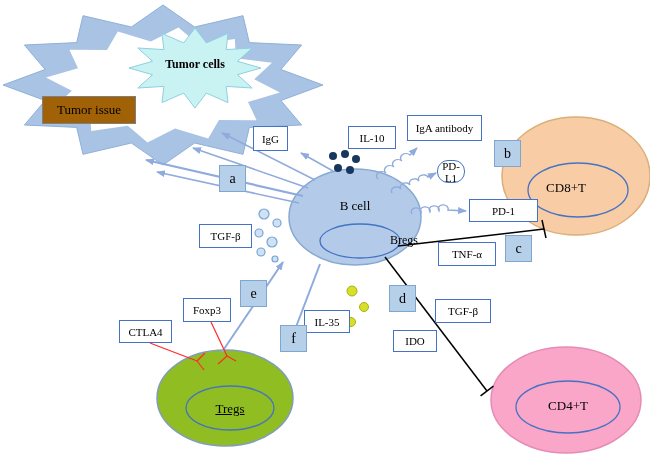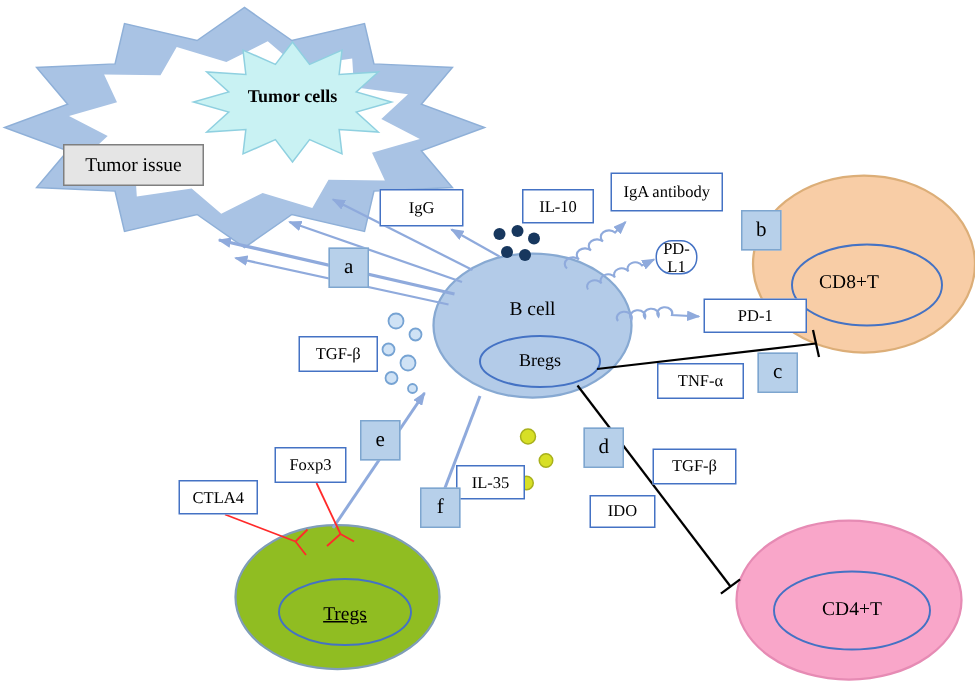--- a/index.html
+++ b/index.html
@@ -1,19 +1,19 @@
 <!DOCTYPE html>
 <html><head>
 <meta charset="utf-8">
 <style>
   html,body{margin:0;padding:0;background:#fff;font-family:"Liberation Serif","DejaVu Serif",serif;}
   .canvas{position:relative;width:650px;height:459px;background:#fff;overflow:hidden;}
   .canvas svg{position:absolute;left:0;top:0;}
   .mbox{position:absolute;background:#fff;border:1px solid #4472c4;display:flex;align-items:center;justify-content:center;font-size:11px;color:#000;box-sizing:border-box;text-align:center;}
-  .tbox{position:absolute;background:#e5e5e5;border:1px solid #7f7f7f;display:flex;align-items:center;justify-content:center;font-size:13px;color:#000;box-sizing:border-box;}
+  .tbox{position:absolute;background:#a16207;border:1px solid #7f7f7f;display:flex;align-items:center;justify-content:center;font-size:13px;color:#000;box-sizing:border-box;}
   .psq{position:absolute;width:27px;height:27px;background:#b7d0ea;border:1px solid #7ea6cf;display:flex;align-items:center;justify-content:center;font-size:14px;color:#000;box-sizing:border-box;}
   .nlabel{position:absolute;text-align:center;font-size:13px;color:#000;}
   .bold{font-weight:bold;font-size:12px;}
   .small{font-size:12px;}
 </style>
 </head>
 <body>
 
 <div class="canvas">
 
@@ -91,26 +91,26 @@
     <g fill="#d7df26" stroke="#a8b01c" stroke-width="1">
       <circle cx="352" cy="291" r="5"></circle>
         <circle cx="364" cy="307" r="4.5"></circle>
         <circle cx="351" cy="322" r="4.5"></circle>
     </g>
   </svg>
 
   <div class="tbox" style="left:42px;top:96px;width:94px;height:28px;">Tumor issue</div>
   <div class="nlabel bold" style="left:145px;top:57px;width:100px;">Tumor cells</div>
   <div class="nlabel" style="left:305px;top:198px;width:100px;">B cell</div>
-  <div class="nlabel small" style="left:320px;top:233px;width:80px;">Bregs</div>
+  <div class="nlabel small" style="left:320px;top:233px;width:80px;padding-left:44px;">Bregs</div>
   <div class="nlabel" style="left:528px;top:180px;width:76px;">CD8+T</div>
   <div class="nlabel" style="left:518px;top:398px;width:100px;">CD4+T</div>
   <div class="nlabel" style="left:180px;top:401px;width:100px;text-decoration:underline;">Tregs</div>
 
-  <div class="mbox" style="left:253px;top:126px;width:56px;height:25px;">IgG</div>
+  <div class="mbox" style="left:253px;top:126px;width:35px;height:25px;">IgG</div>
   <div class="mbox" style="left:348px;top:126px;width:48px;height:23px;">IL-10</div>
   <div class="mbox" style="left:407px;top:115px;width:75px;height:26px;">IgA antibody</div>
   <div class="mbox" style="left:437px;top:160px;width:28px;height:23px;border-radius:11px;">PD-L1</div>
   <div class="mbox" style="left:469px;top:199px;width:69px;height:23px;">PD-1</div>
   <div class="mbox" style="left:438px;top:242px;width:58px;height:24px;">TNF-α</div>
   <div class="mbox" style="left:199px;top:224px;width:53px;height:24px;">TGF-β</div>
   <div class="mbox" style="left:183px;top:298px;width:48px;height:24px;text-align:center;">Foxp3</div>
   <div class="mbox" style="left:119px;top:320px;width:53px;height:23px;">CTLA4</div>
   <div class="mbox" style="left:304px;top:310px;width:46px;height:23px;">IL-35</div>
   <div class="mbox" style="left:435px;top:299px;width:56px;height:24px;">TGF-β</div>

